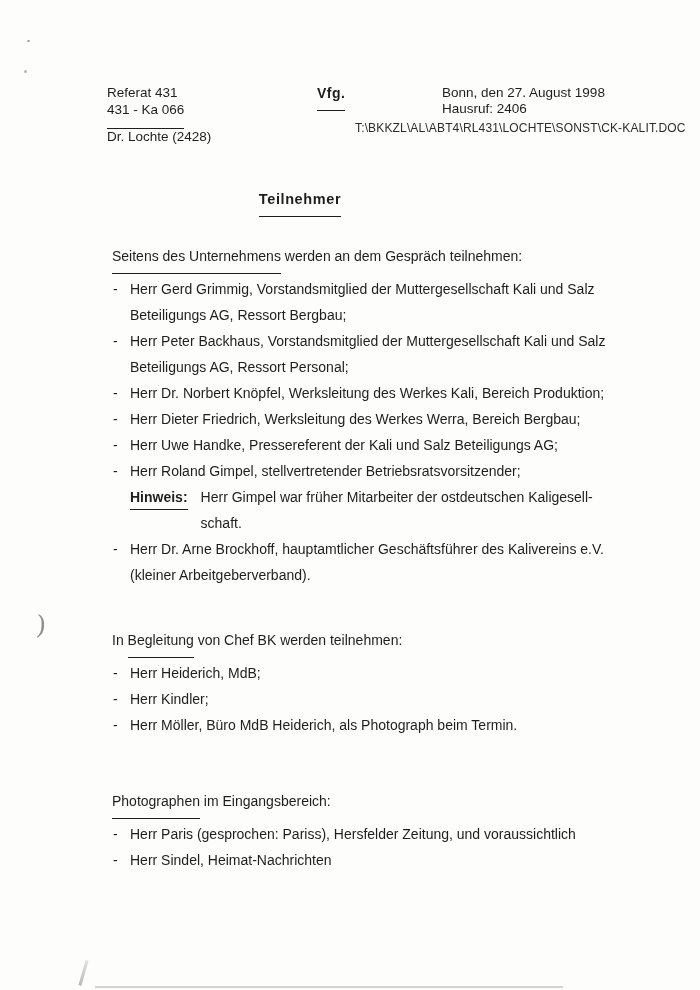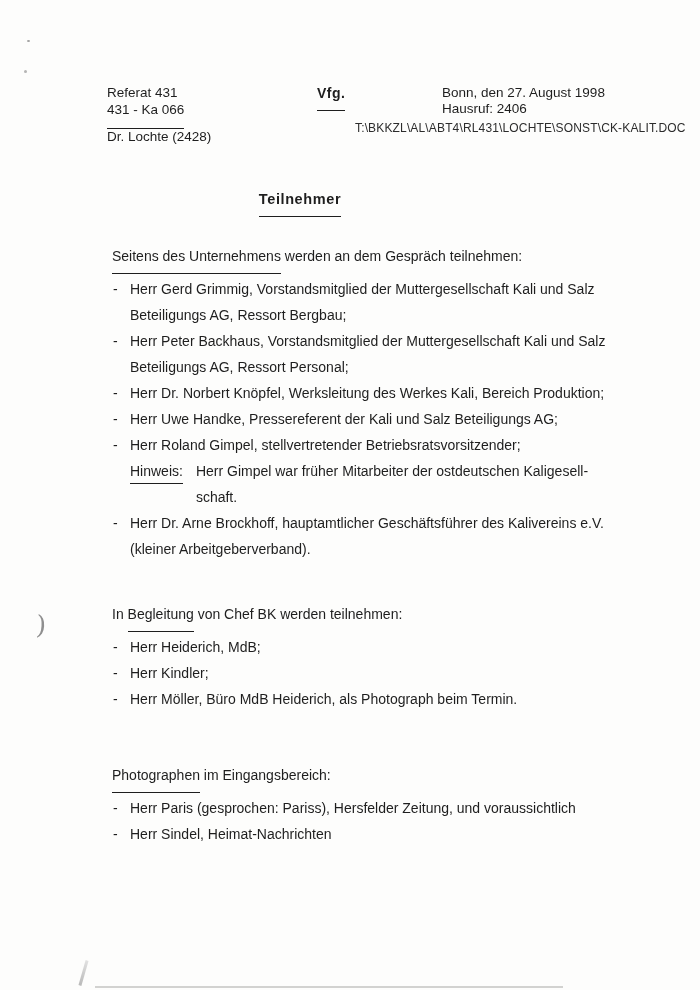--- a/index.html
+++ b/index.html
@@ -27,21 +27,21 @@
 
   
   .doc-body { position: absolute; top: 238px; left: 107px; width: 520px; font-size: 14px; line-height: 26px; }
   .sec { margin: 5px; }
   .sec-begleitung  { margin-top: 39px; }
   .sec-photographen{ margin-top: 50px; }
   .intro { margin: 0 0 7px 0; }
   .item { position: relative; padding-left: 18px; margin: 0; }
   .item::before { content: "-"; position: absolute; left: 1px; top: 0; }
   .note { padding-left: 18px; display: flex; align-items: flex-start; }
-  .note-label { flex: 0 0 auto; margin-right: 13px; align-self: flex-start; border-bottom: 1.2px solid currentColor; font-weight: normal; line-height: 24px; margin-top: 1px; }
+  .note-label { flex: 0 0 auto; margin-right: 13px; align-self: flex-start; border-bottom: 1.2px solid currentColor; font-weight: bold; line-height: 24px; margin-top: 1px; }
   .note-text { flex: 1 1 auto; white-space: pre-line; }
 
   
   .margin-mark { position: absolute; left: 36px; top: 610px; font-size: 26px; color: #8f8f8f;
                  font-family: "DejaVu Serif", serif; transform: rotate(4deg); }
   .speck { position: absolute; background: #7a7a7a; border-radius: 50%; }
   .speck-1 { left: 27px; top: 40px; width: 3px; height: 2px; opacity: 0.7; }
   .speck-2 { left: 24px; top: 70px; width: 3px; height: 3px; opacity: 0.55; }
   .corner-shadow { position: absolute; left: 82px; top: 960px; width: 3px; height: 26px;
                    background: linear-gradient(#d6d6d6, #9c9c9c); transform: rotate(16deg); opacity: 0.7; }
@@ -79,20 +79,21 @@
   </div>
 
   <div class="doc-body">
 
     <section class="sec sec-participants">
       <p class="intro"><span class="u">Seitens des Unternehmens</span><span> werden an dem Gespräch teilnehmen:</span></p>
 
       <div class="item"><span>Herr Gerd Grimmig, Vorstandsmitglied der Muttergesellschaft Kali und Salz Beteiligungs AG, Ressort Bergbau;</span></div>
       <div class="item"><span>Herr Peter Backhaus, Vorstandsmitglied der Muttergesellschaft Kali und Salz Beteiligungs AG, Ressort Personal;</span></div>
       <div class="item"><span>Herr Dr. Norbert Knöpfel, Werksleitung des Werkes Kali, Bereich Produktion;</span></div>
+      <div class="item"><span>Herr Dieter Friedrich, Werksleitung des Werkes Werra, Bereich Bergbau;</span></div>
       <div class="item"><span>Herr Uwe Handke, Pressereferent der Kali und Salz Beteiligungs AG;</span></div>
       <div class="item"><span>Herr Roland Gimpel, stellvertretender Betriebsratsvorsitzender;</span></div>
 
       <div class="note">
         <span class="note-label">Hinweis:</span>
         <span class="note-text">Herr Gimpel war früher Mitarbeiter der ostdeutschen Kaligesell-
 schaft.</span>
       </div>
 
       <div class="item"><span>Herr Dr. Arne Brockhoff, hauptamtlicher Geschäftsführer des Kalivereins e.V. (kleiner Arbeitgeberverband).</span></div>

